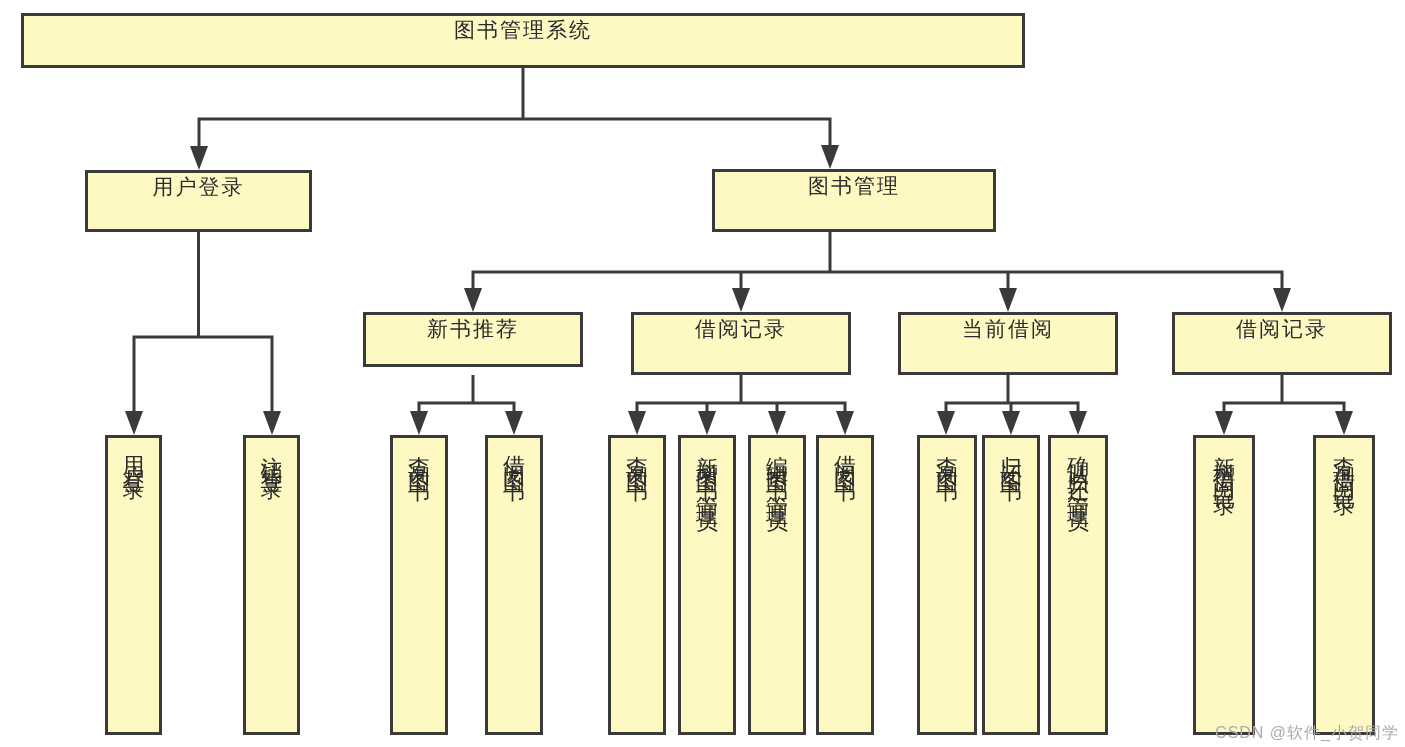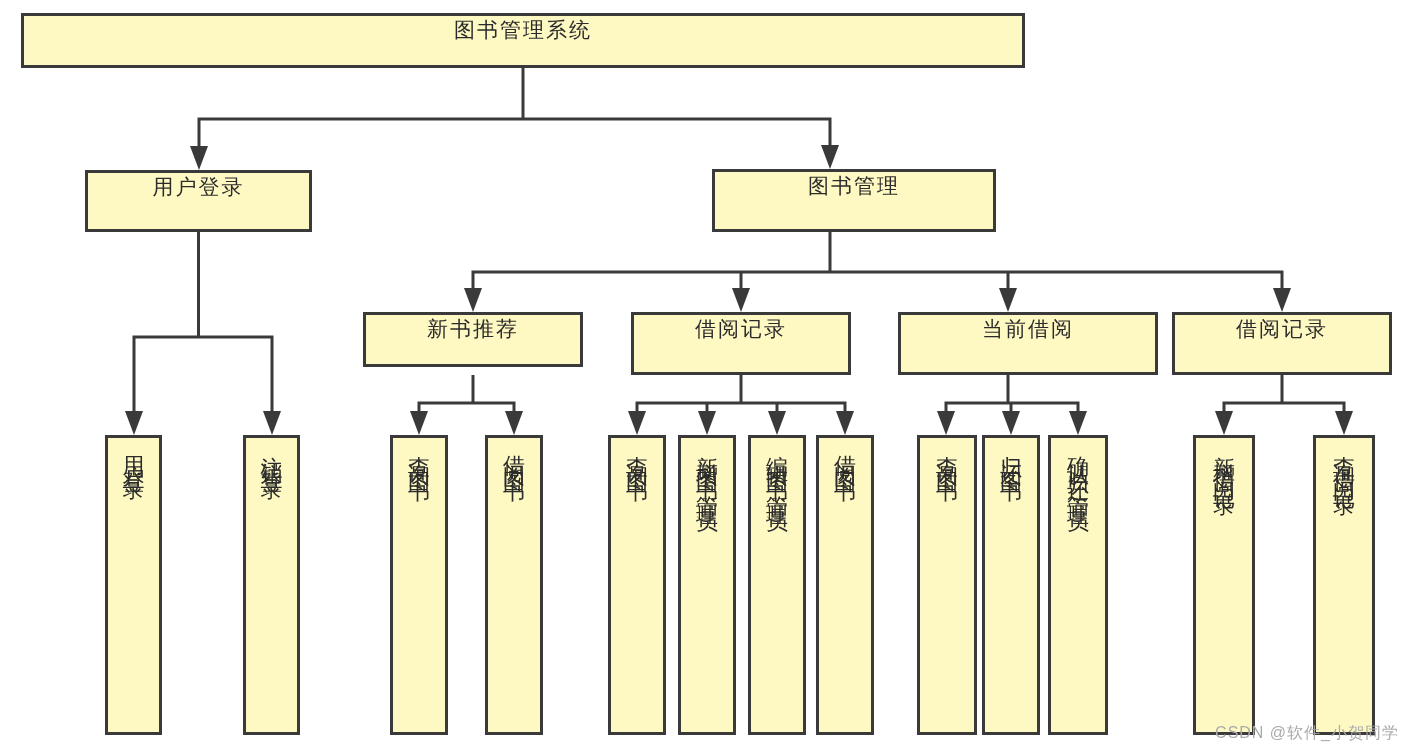--- a/index.html
+++ b/index.html
@@ -90,21 +90,21 @@
   <div class="box" style="left:712px; top:169px; width:284px; height:63px;">
     <span class="hlabel">图书管理</span>
   </div>
 
   <div class="box" style="left:363px; top:312px; width:220px; height:55px;">
     <span class="hlabel">新书推荐</span>
   </div>
   <div class="box" style="left:631px; top:312px; width:220px; height:63px;">
     <span class="hlabel">借阅记录</span>
   </div>
-  <div class="box" style="left:898px; top:312px; width:260px; height:63px;">
+  <div class="box" style="left:898px; top:312px; width:220px; height:63px;">
     <span class="hlabel">当前借阅</span>
   </div>
   <div class="box" style="left:1172px; top:312px; width:220px; height:63px;">
     <span class="hlabel">借阅记录</span>
   </div>
 
   <div class="box" style="left:105px; top:435px; width:57px; height:300px;">
     <span class="vlabel">用户登录</span>
   </div>
   <div class="box" style="left:243px; top:435px; width:57px; height:300px;">

